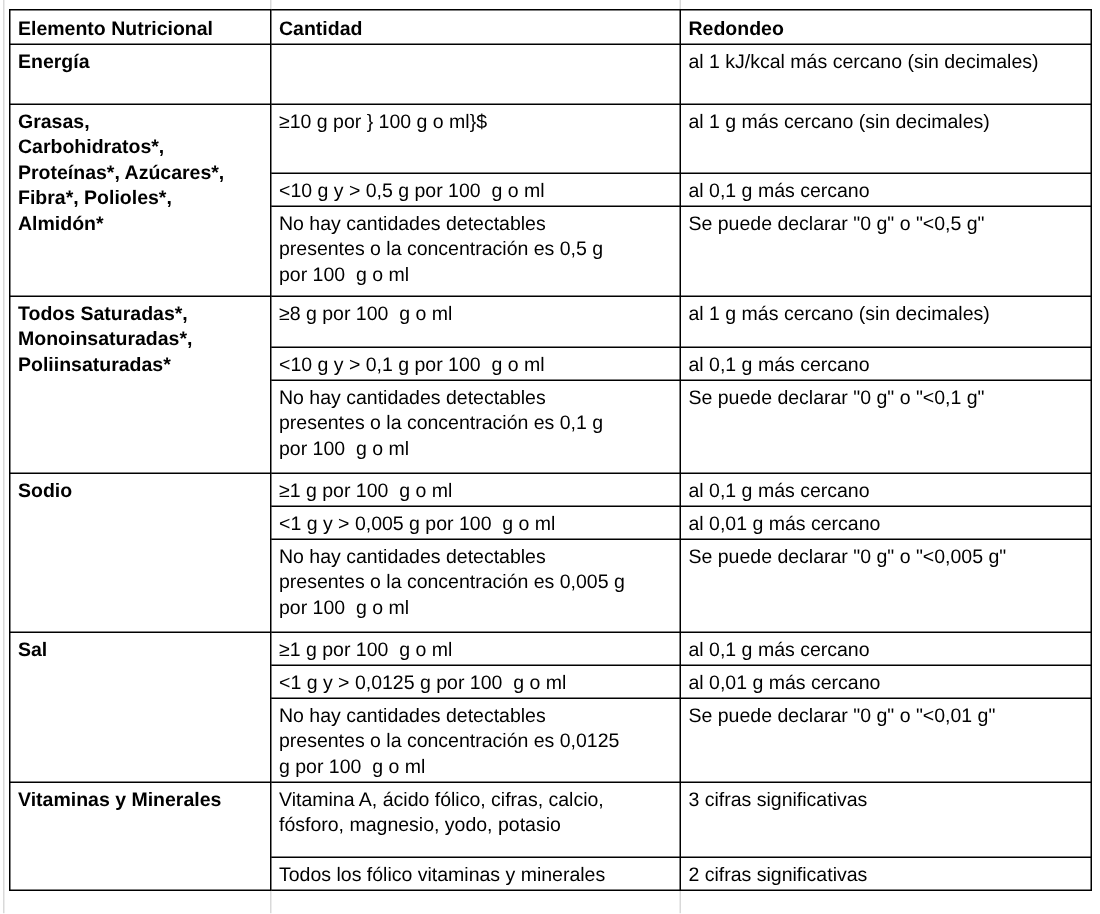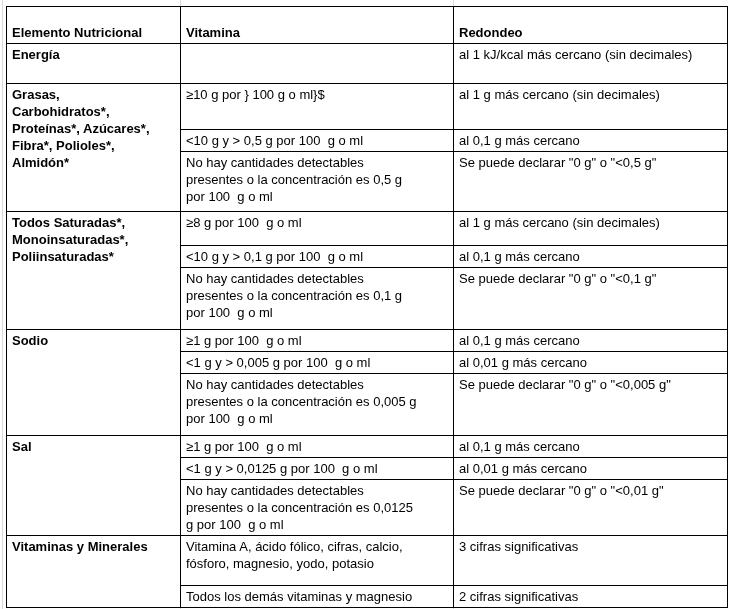--- a/index.html
+++ b/index.html
@@ -37,42 +37,42 @@
     text-align: left;
     padding: 2px 5px;
     font-size: 13px;
     line-height: 17px;
     white-space: pre-wrap;
     overflow: hidden;
     word-wrap: break-word;
   }
   table.nutri th {
     font-weight: bold;
-    padding-top: 17px;
+    padding-top: 3px;
   }
   table.nutri td.elem { font-weight: bold; }
 </style>
 </head>
 <body>
 
 <div class="canvas">
   <div class="faint-v left"></div>
   <div class="faint-v col1"></div>
   <div class="faint-v col2"></div>
 
   <table class="nutri">
     <colgroup>
       <col style="width:174px">
       <col style="width:273px">
       <col style="width:274px">
     </colgroup>
     <thead>
       <tr style="height:21px">
         <th>Elemento Nutricional</th>
-        <th>Vitamina</th>
+        <th>Cantidad</th>
         <th>Redondeo</th>
       </tr>
     </thead>
     <tbody id="table-body">
         <tr style="height: 40px; padding-left: 24px;">
           <td class="elem" rowspan="1">Energía</td>
           <td></td>
           <td>al 1 kJ/kcal más cercano (sin decimales)</td>
         </tr>
         <tr style="height: 46px;">
@@ -141,18 +141,18 @@
 g por 100  g o ml</td>
           <td>Se puede declarar "0 g" o "&lt;0,01 g"</td>
         </tr>
         <tr style="height: 50px; margin-top: 20px;">
           <td class="elem" rowspan="2">Vitaminas y Minerales</td>
           <td>Vitamina A, ácido fólico, cifras, calcio,
 fósforo, magnesio, yodo, potasio</td>
           <td>3 cifras significativas</td>
         </tr>
         <tr style="height: 21px;">
-          <td>Todos los demás vitaminas y magnesio</td>
+          <td>Todos los fólico vitaminas y minerales</td>
           <td>2 cifras significativas</td>
         </tr>
       </tbody>
   </table>
 </div>
 
 </body></html>

